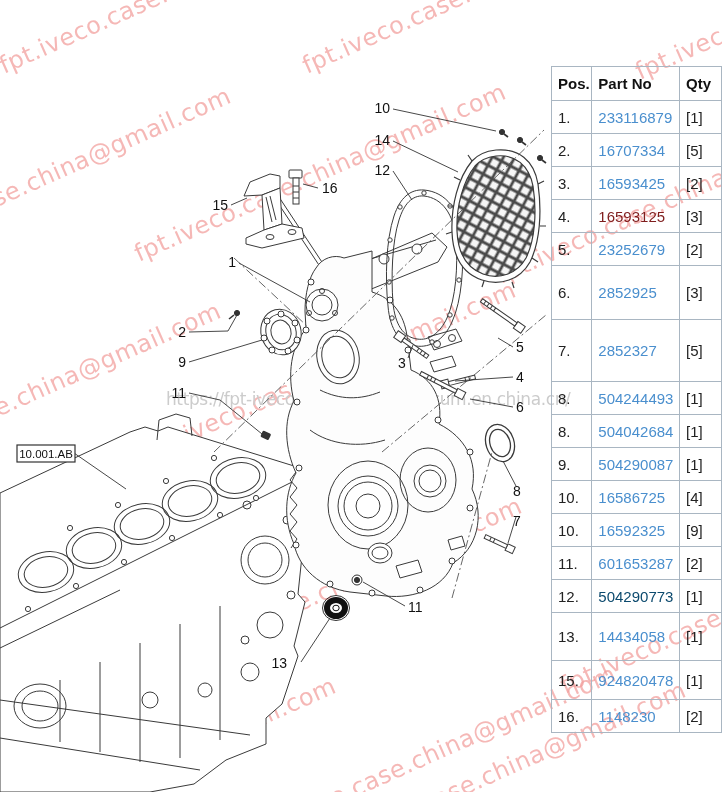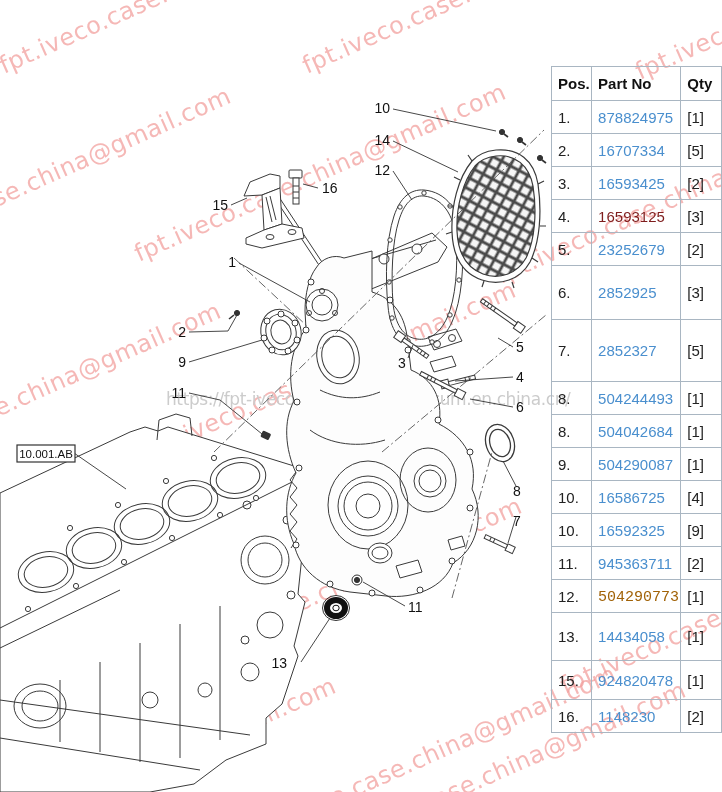--- a/index.html
+++ b/index.html
@@ -354,21 +354,21 @@
   <thead>
     <tr>
       <th>Pos.</th>
       <th>Part No</th>
       <th>Qty</th>
     </tr>
   </thead>
   <tbody id="parts-rows">
       <tr style="height: 33px;">
         <td class="pos-cell">1.</td>
-        <td><span class="part-link" style="color: rgb(74, 143, 206);">878824975</span></td>
+        <td><span class="part-link" style="color: rgb(74, 143, 206);">233116879</span></td>
         <td class="qty-cell">[1]</td>
       </tr>
       <tr style="height: 33px;">
         <td class="pos-cell">2.</td>
         <td><span class="part-link" style="color: rgb(74, 143, 206);">16707334</span></td>
         <td class="qty-cell">[5]</td>
       </tr>
       <tr style="height: 33px;">
         <td class="pos-cell">3.</td>
         <td><span class="part-link" style="color: rgb(74, 143, 206);">16593425</span></td>
@@ -414,26 +414,26 @@
         <td><span class="part-link" style="color: rgb(74, 143, 206);">16586725</span></td>
         <td class="qty-cell">[4]</td>
       </tr>
       <tr style="height: 33px;">
         <td class="pos-cell">10.</td>
         <td><span class="part-link" style="color: rgb(74, 143, 206);">16592325</span></td>
         <td class="qty-cell">[9]</td>
       </tr>
       <tr style="height: 33px;">
         <td class="pos-cell">11.</td>
-        <td><span class="part-link" style="color: rgb(74, 143, 206);">945363711</span></td>
+        <td><span class="part-link" style="color: rgb(74, 143, 206);">601653287</span></td>
         <td class="qty-cell">[2]</td>
       </tr>
       <tr style="height: 33px;">
         <td class="pos-cell">12.</td>
-        <td><span class="part-link" style="color: #a16207; font-family: Liberation Mono, monospace;">504290773</span></td>
+        <td><span class="part-link" style="color: #0c4a6e;">504290773</span></td>
         <td class="qty-cell">[1]</td>
       </tr>
       <tr style="height: 48px;">
         <td class="pos-cell">13.</td>
         <td><span class="part-link" style="color: rgb(74, 143, 206);">14434058</span></td>
         <td class="qty-cell">[1]</td>
       </tr>
       <tr style="height: 39px; margin-top: 8px;">
         <td class="pos-cell">15.</td>
         <td><span class="part-link" style="color: rgb(74, 143, 206);">924820478</span></td>

